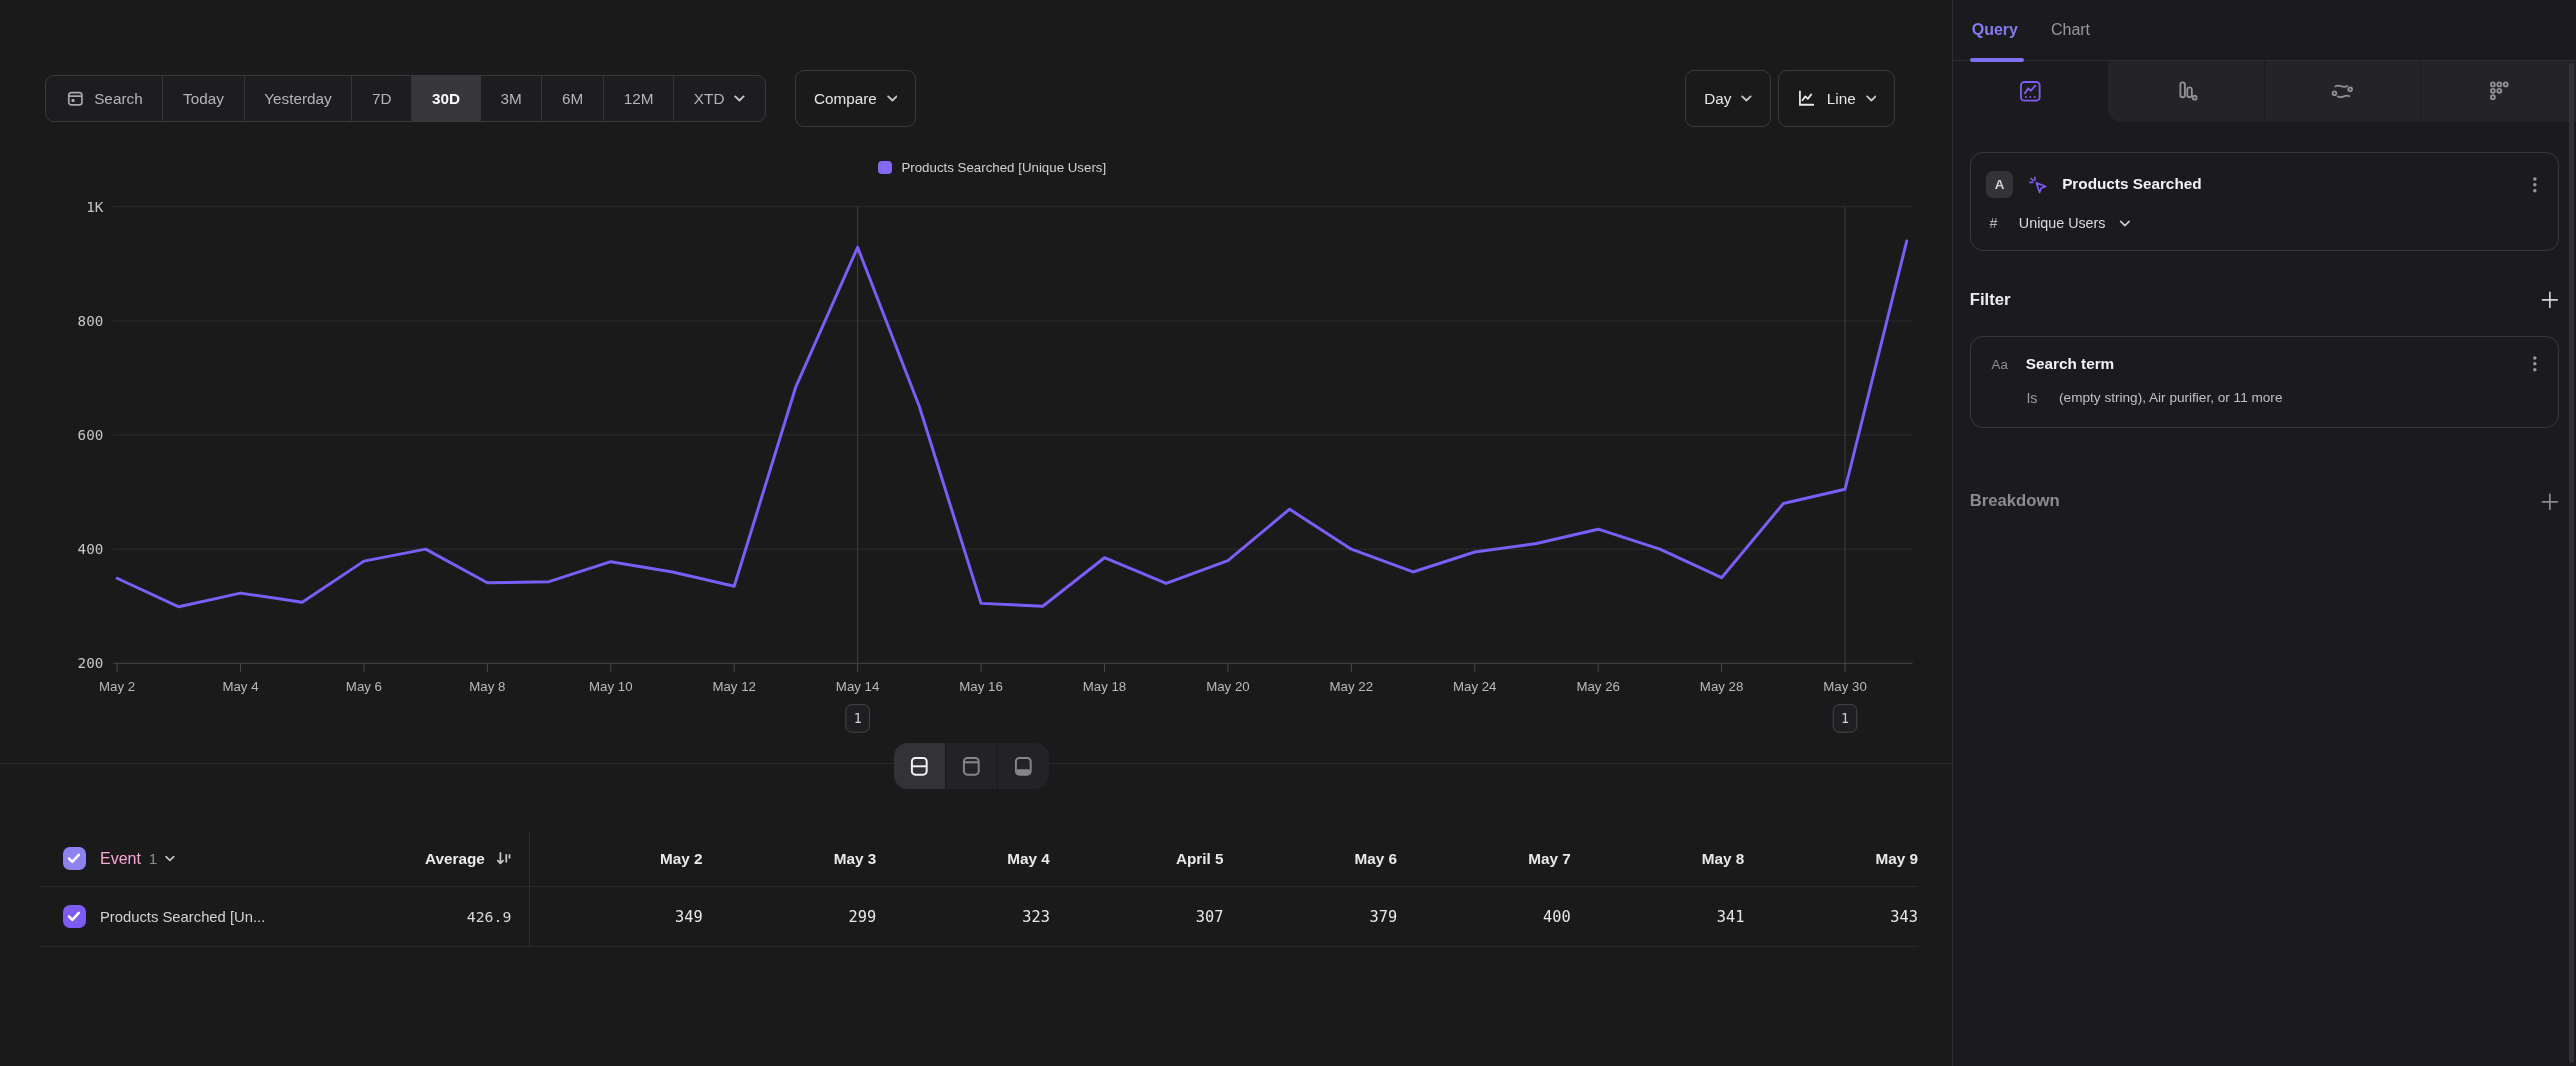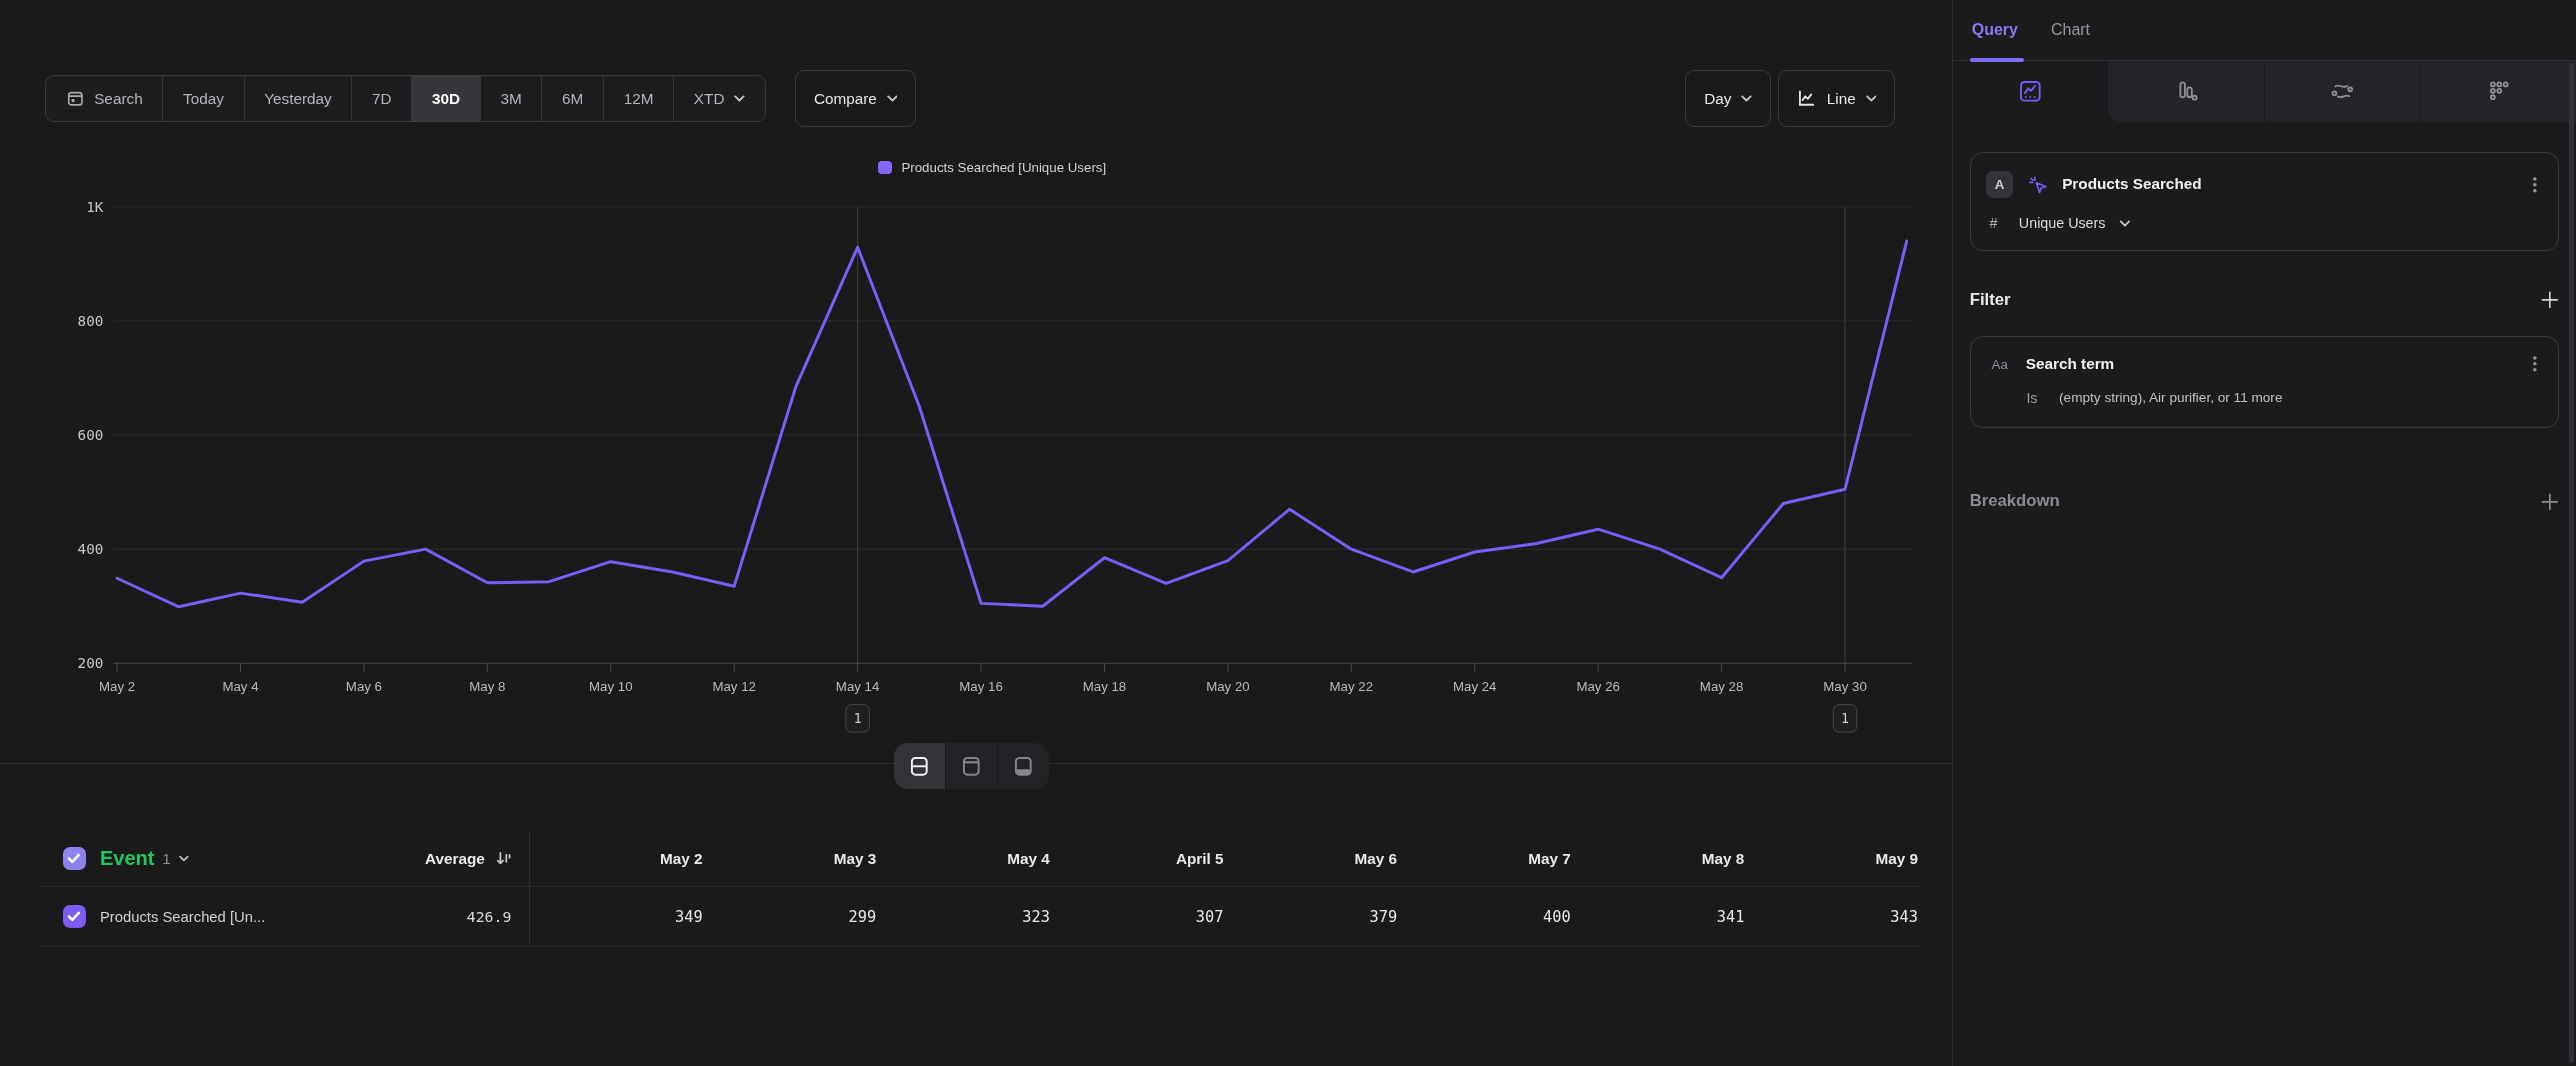--- a/index.html
+++ b/index.html
@@ -43,21 +43,21 @@
 
   
   .table { position:absolute; left:39px; top:831px; width:1879px; }
   .trow { display:flex; align-items:center; border-bottom:1px solid #29292c; padding-left:23.6px; position:relative; }
   .trow.head { height:56px; }
   .trow.body { height:60px; }
   .cb { width:23.6px; height:23.6px; border-radius:6.9px; flex:none; display:flex; align-items:center; justify-content:center; }
   .cb svg { width:13.8px; height:10.8px; }
   .cb polyline { fill:none; stroke:#fff; stroke-width:2.6; stroke-linecap:round; stroke-linejoin:round; }
   .ev-cell { margin-left:13.8px; width:209px; display:flex; align-items:center; gap:7.9px; overflow:hidden; }
-  .ev-name { font-size:20px; font-weight:700; color:#22c55e; white-space:nowrap; }
+  .ev-name { font-size:16px; font-weight:400; color:#f9a8d4; white-space:nowrap; }
   .ev-count { font-size:15.3px; color:#8b8b90; }
   .row-name { font-size:14.8px; color:#d3d3d6; white-space:nowrap; }
   .avg-cell { width:220px; display:flex; align-items:center; justify-content:flex-end; gap:9.8px; padding-right:17.7px; }
   .avg-label { font-size:15.3px; font-weight:700; color:#ececee; }
   .mono { font-family:"DejaVu Sans Mono", monospace; font-size:14.8px; color:#d8d8da; }
   .tdivider { position:absolute; left:490px; top:0; width:1px; height:116px; background:#2d2d30; }
   .cols { flex:1; display:flex; }
   .col { flex:1; text-align:right; font-size:15.3px; font-weight:700; color:#e9e9eb; }
   .col.val { font-weight:400; }
   .sort-ic { width:16.7px; height:16.7px; }

